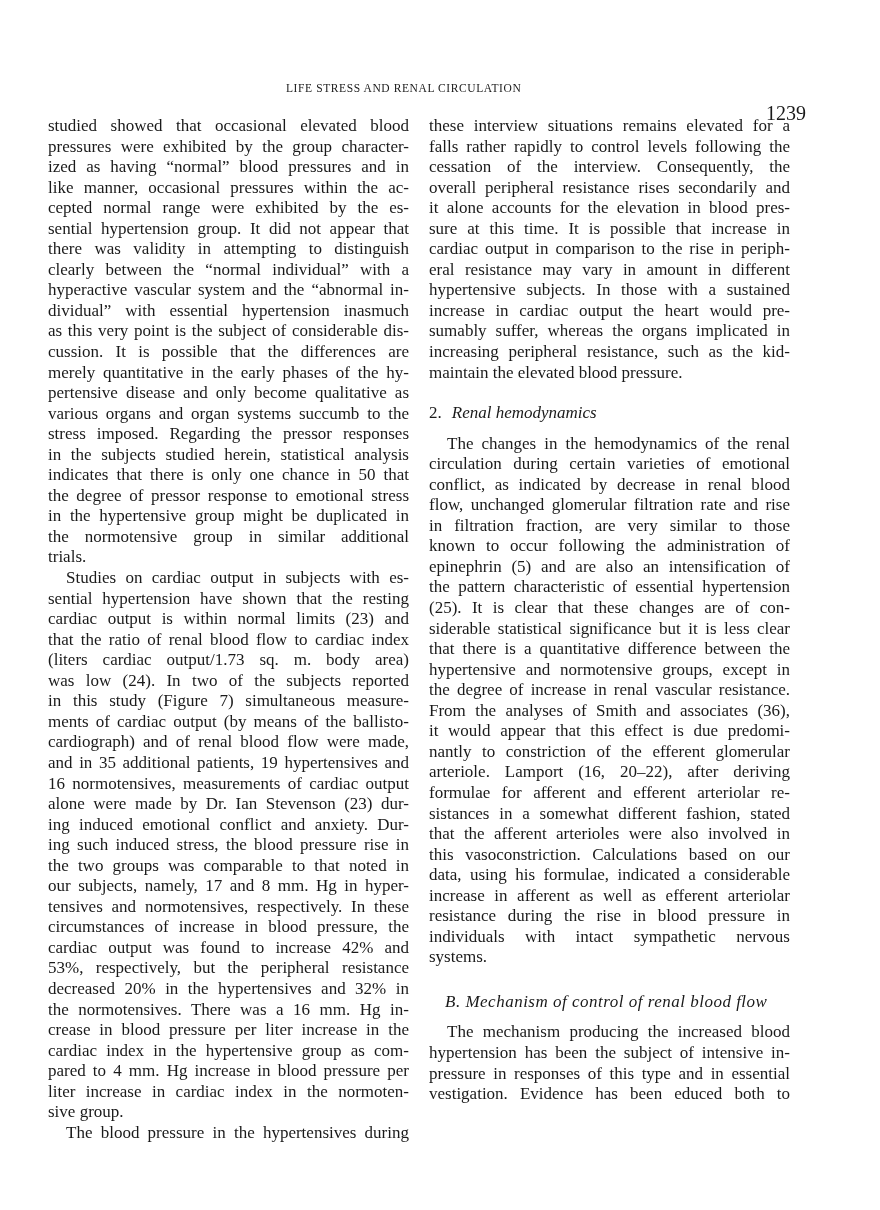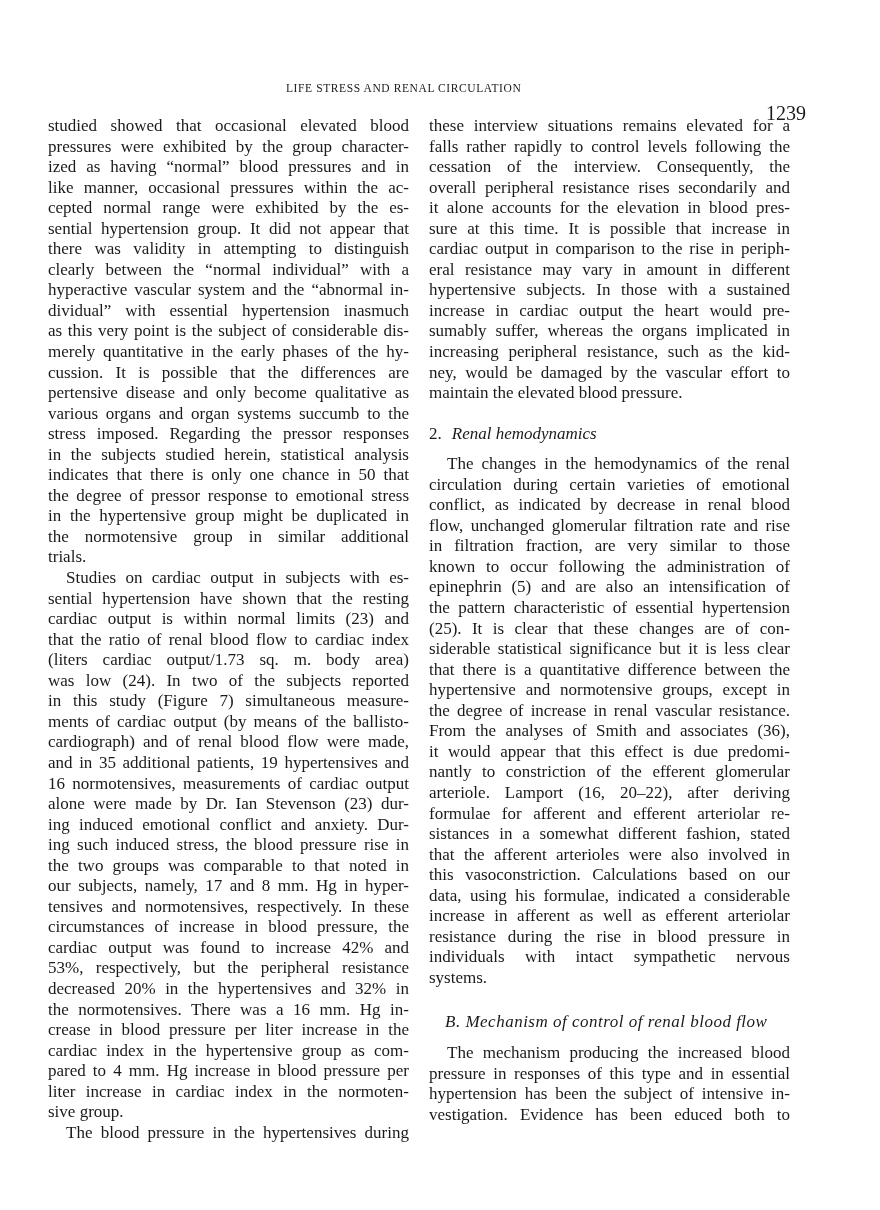--- a/index.html
+++ b/index.html
@@ -35,22 +35,22 @@
       <span class="line">pressures were exhibited by the group character-</span>
       <span class="line">ized as having “normal” blood pressures and in</span>
       <span class="line">like manner, occasional pressures within the ac-</span>
       <span class="line">cepted normal range were exhibited by the es-</span>
       <span class="line">sential hypertension group.  It did not appear that</span>
       <span class="line">there was validity in attempting to distinguish</span>
       <span class="line">clearly between the “normal individual” with a</span>
       <span class="line">hyperactive vascular system and the “abnormal in-</span>
       <span class="line">dividual” with essential hypertension inasmuch</span>
       <span class="line">as this very point is the subject of considerable dis-</span>
+      <span class="line">cussion.  It is possible that the differences are</span>
       <span class="line">merely quantitative in the early phases of the hy-</span>
-      <span class="line">cussion.  It is possible that the differences are</span>
       <span class="line">pertensive disease and only become qualitative as</span>
       <span class="line">various organs and organ systems succumb to the</span>
       <span class="line">stress imposed.  Regarding the pressor responses</span>
       <span class="line">in the subjects studied herein, statistical analysis</span>
       <span class="line">indicates that there is only one chance in 50 that</span>
       <span class="line">the degree of pressor response to emotional stress</span>
       <span class="line">in the hypertensive group might be duplicated in</span>
       <span class="line">the normotensive group in similar additional</span>
       <span class="line last">trials.</span>
     </div>
@@ -95,21 +95,20 @@
       <span class="line">cessation of the interview.  Consequently, the</span>
       <span class="line">overall peripheral resistance rises secondarily and</span>
       <span class="line">it alone accounts for the elevation in blood pres-</span>
       <span class="line">sure at this time.  It is possible that increase in</span>
       <span class="line">cardiac output in comparison to the rise in periph-</span>
       <span class="line">eral resistance may vary in amount in different</span>
       <span class="line">hypertensive subjects.  In those with a sustained</span>
       <span class="line">increase in cardiac output the heart would pre-</span>
       <span class="line">sumably suffer, whereas the organs implicated in</span>
       <span class="line">increasing peripheral resistance, such as the kid-</span>
-      <span class="line">ney, would be damaged by the vascular effort to</span>
       <span class="line last">maintain the elevated blood pressure.</span>
     </div>
   <span class="gap"></span>
   <div class="sec-head">
     <span class="sec-num">2.</span><span>Renal hemodynamics</span>
   </div>
   <span class="gap" style="height:10px"></span>
   <div>
       <span class="line indent">The changes in the hemodynamics of the renal</span>
       <span class="line">circulation during certain varieties of emotional</span>
@@ -136,17 +135,17 @@
       <span class="line">increase in afferent as well as efferent arteriolar</span>
       <span class="line">resistance during the rise in blood pressure in</span>
       <span class="line">individuals with intact sympathetic nervous</span>
       <span class="line last">systems.</span>
     </div>
   <span class="gap" style="height:24px"></span>
   <div class="subsec">B. Mechanism of control of renal blood flow</div>
   <span class="gap" style="height:10px"></span>
   <div>
       <span class="line indent">The mechanism producing the increased blood</span>
+      <span class="line">hypertension has been the subject of intensive in-</span>
       <span class="line">pressure in responses of this type and in essential</span>
-      <span class="line">hypertension has been the subject of intensive in-</span>
       <span class="line">vestigation.  Evidence has been educed both to</span>
     </div>
 </div>
 
 </body></html>

